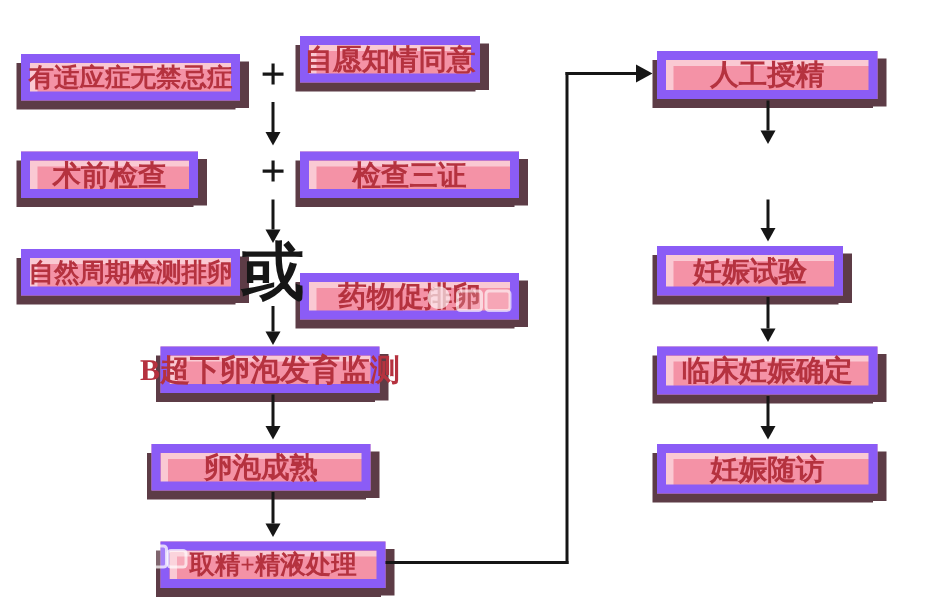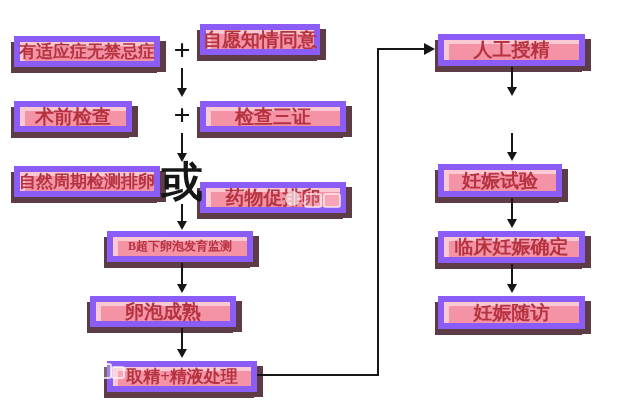--- a/index.html
+++ b/index.html
@@ -12,33 +12,33 @@
     position:absolute;
     background:#f492a6;
     border:6px solid #8b5cf6;
     box-shadow:6px 5px 0 0 #5d3c46, -3px 6px 0 0 #5d3c46,
                inset 5px 4px 0 0 rgba(255,255,255,.50);
     display:flex;align-items:center;justify-content:center;
     color:#b5323f;font-weight:bold;font-size:19px;white-space:nowrap;
     box-sizing:border-box;
   }
   .fs17{font-size:17px;}
-  .fs16{font-size:12px;}
+  .fs16{font-size:20px;}
 
   
   .b-l1{left:14px;top:36px;width:146px;height:31px;}
   .b-l2{left:14px;top:101px;width:118px;height:31px;}
   .b-l3{left:14px;top:166px;width:146px;height:31px;}
   
   .b-s1{left:200px;top:24px;width:120px;height:31px;}
   .b-s2{left:200px;top:101px;width:146px;height:31px;}
   .b-s3{left:200px;top:166px;width:146px;height:31px;margin-top:16px;}
   
   .b-m1{left:107px;top:231px;width:146px;height:31px;}
-  .b-m2{left:90px;top:296px;width:146px;height:31px;}
+  .b-m2{left:101px;top:296px;width:146px;height:31px;}
   .b-m3{left:107px;top:361px;width:150px;height:31px;}
   
   .b-r1{left:438px;top:34px;width:147px;height:32px;}
   .b-r2{left:438px;top:99px;width:147px;height:33px;}
   .b-r3{left:438px;top:164px;width:124px;height:33px;align-items:center;}
   .b-r4{left:438px;top:231px;width:147px;height:32px;}
   .b-r5{left:438px;top:296px;width:147px;height:33px;}
 
   
   .op{

